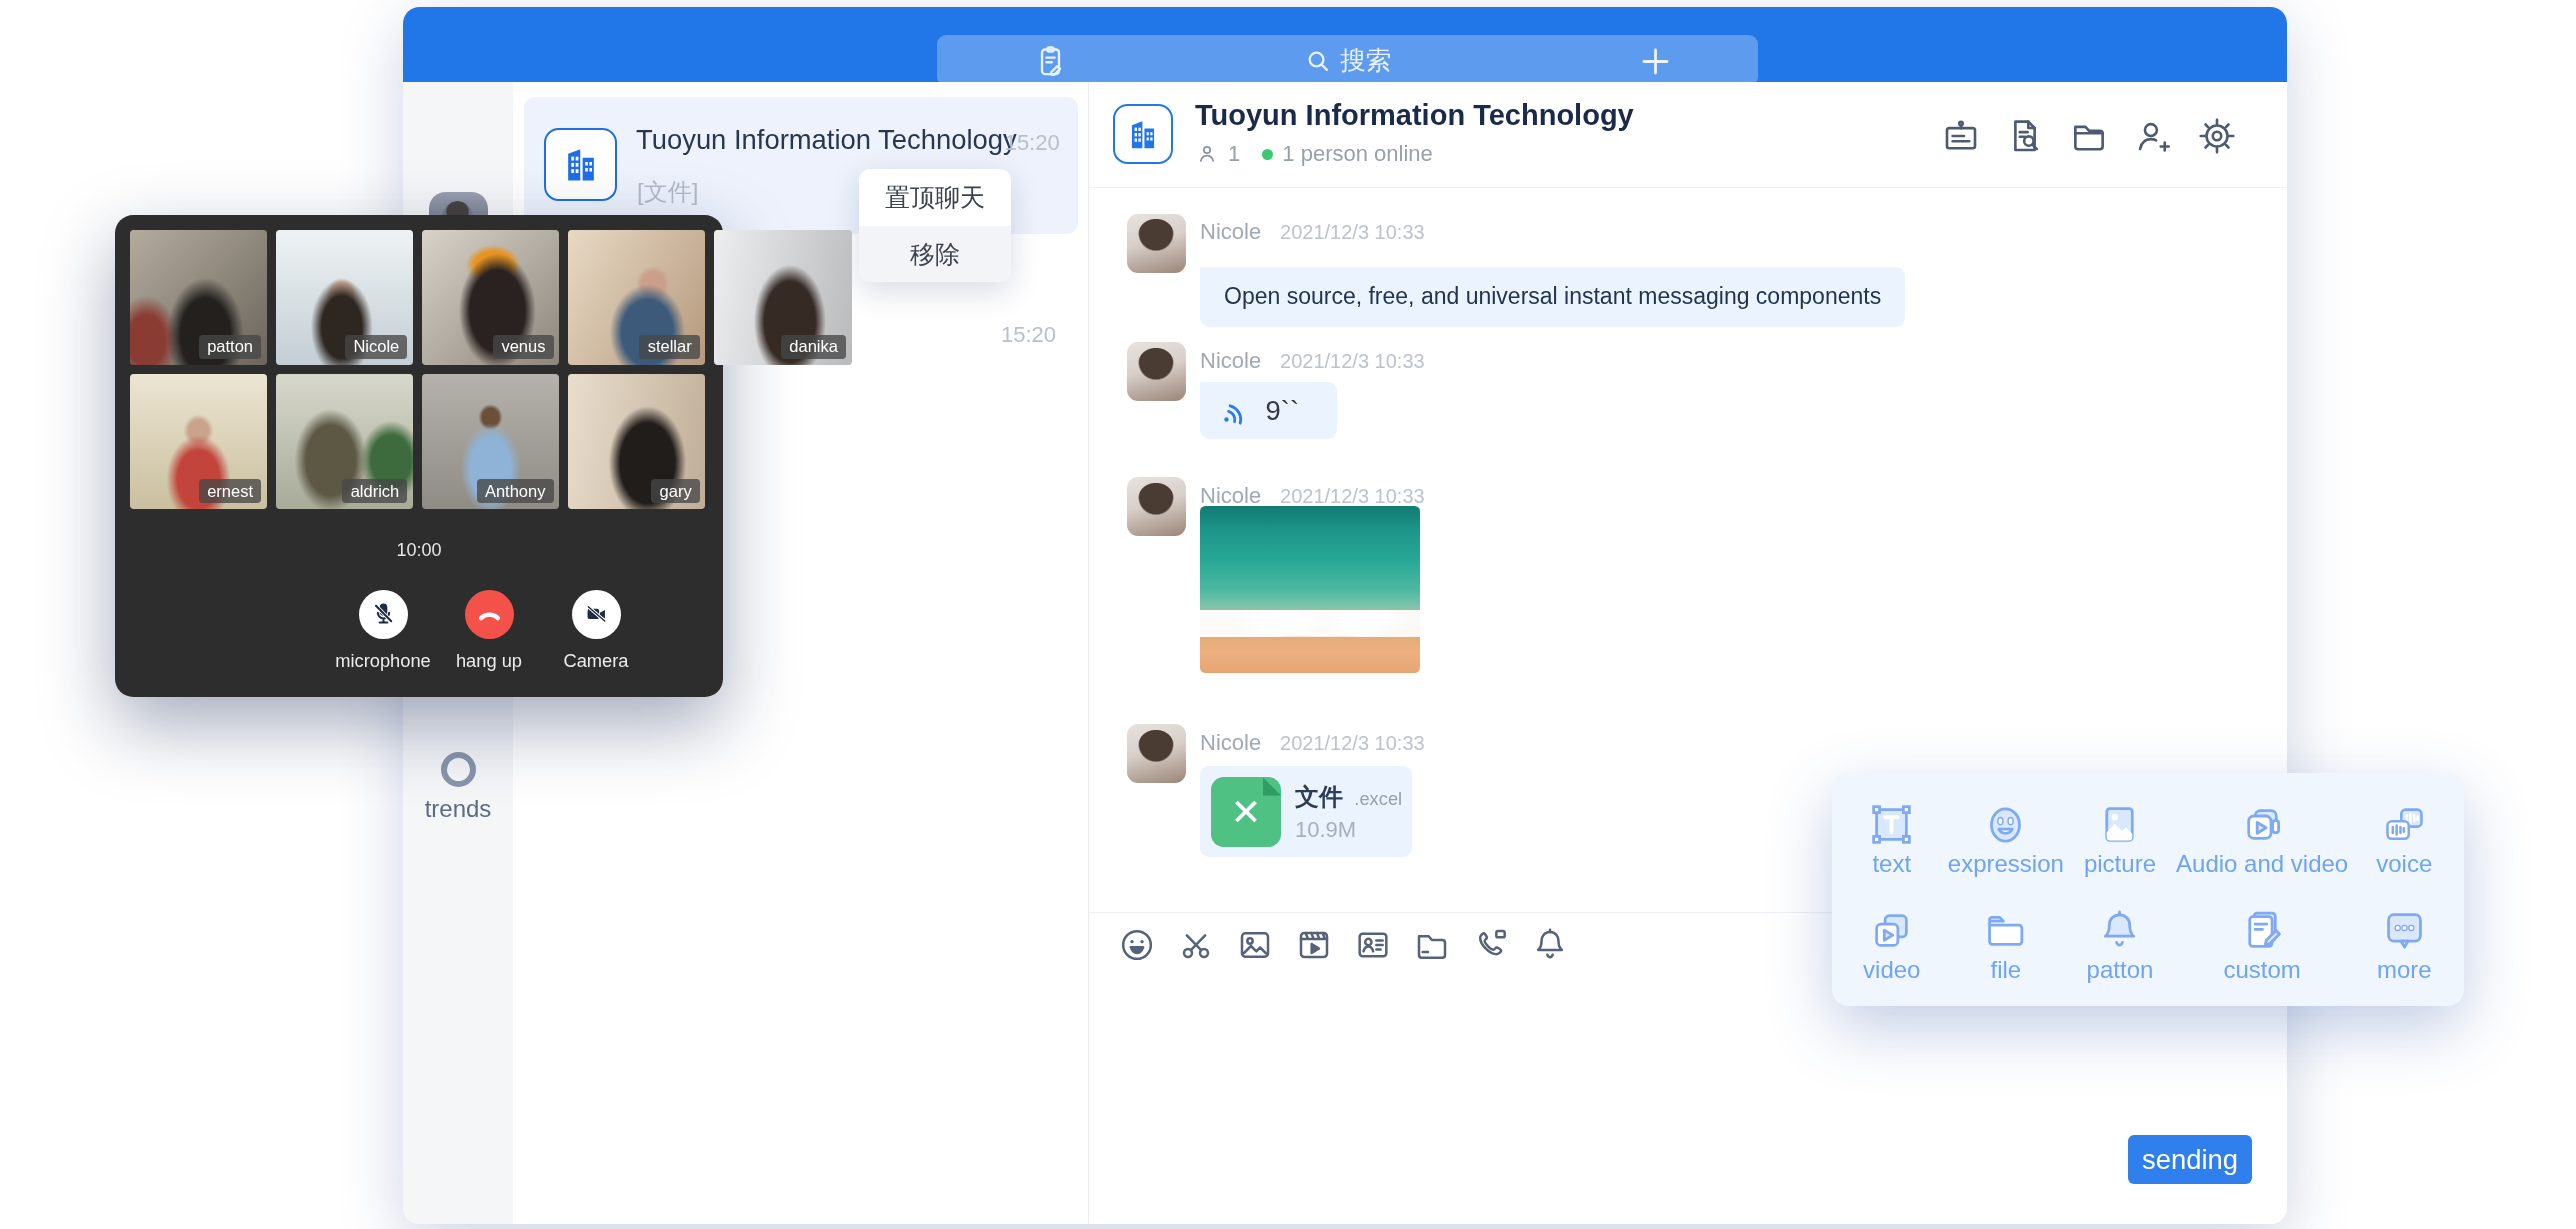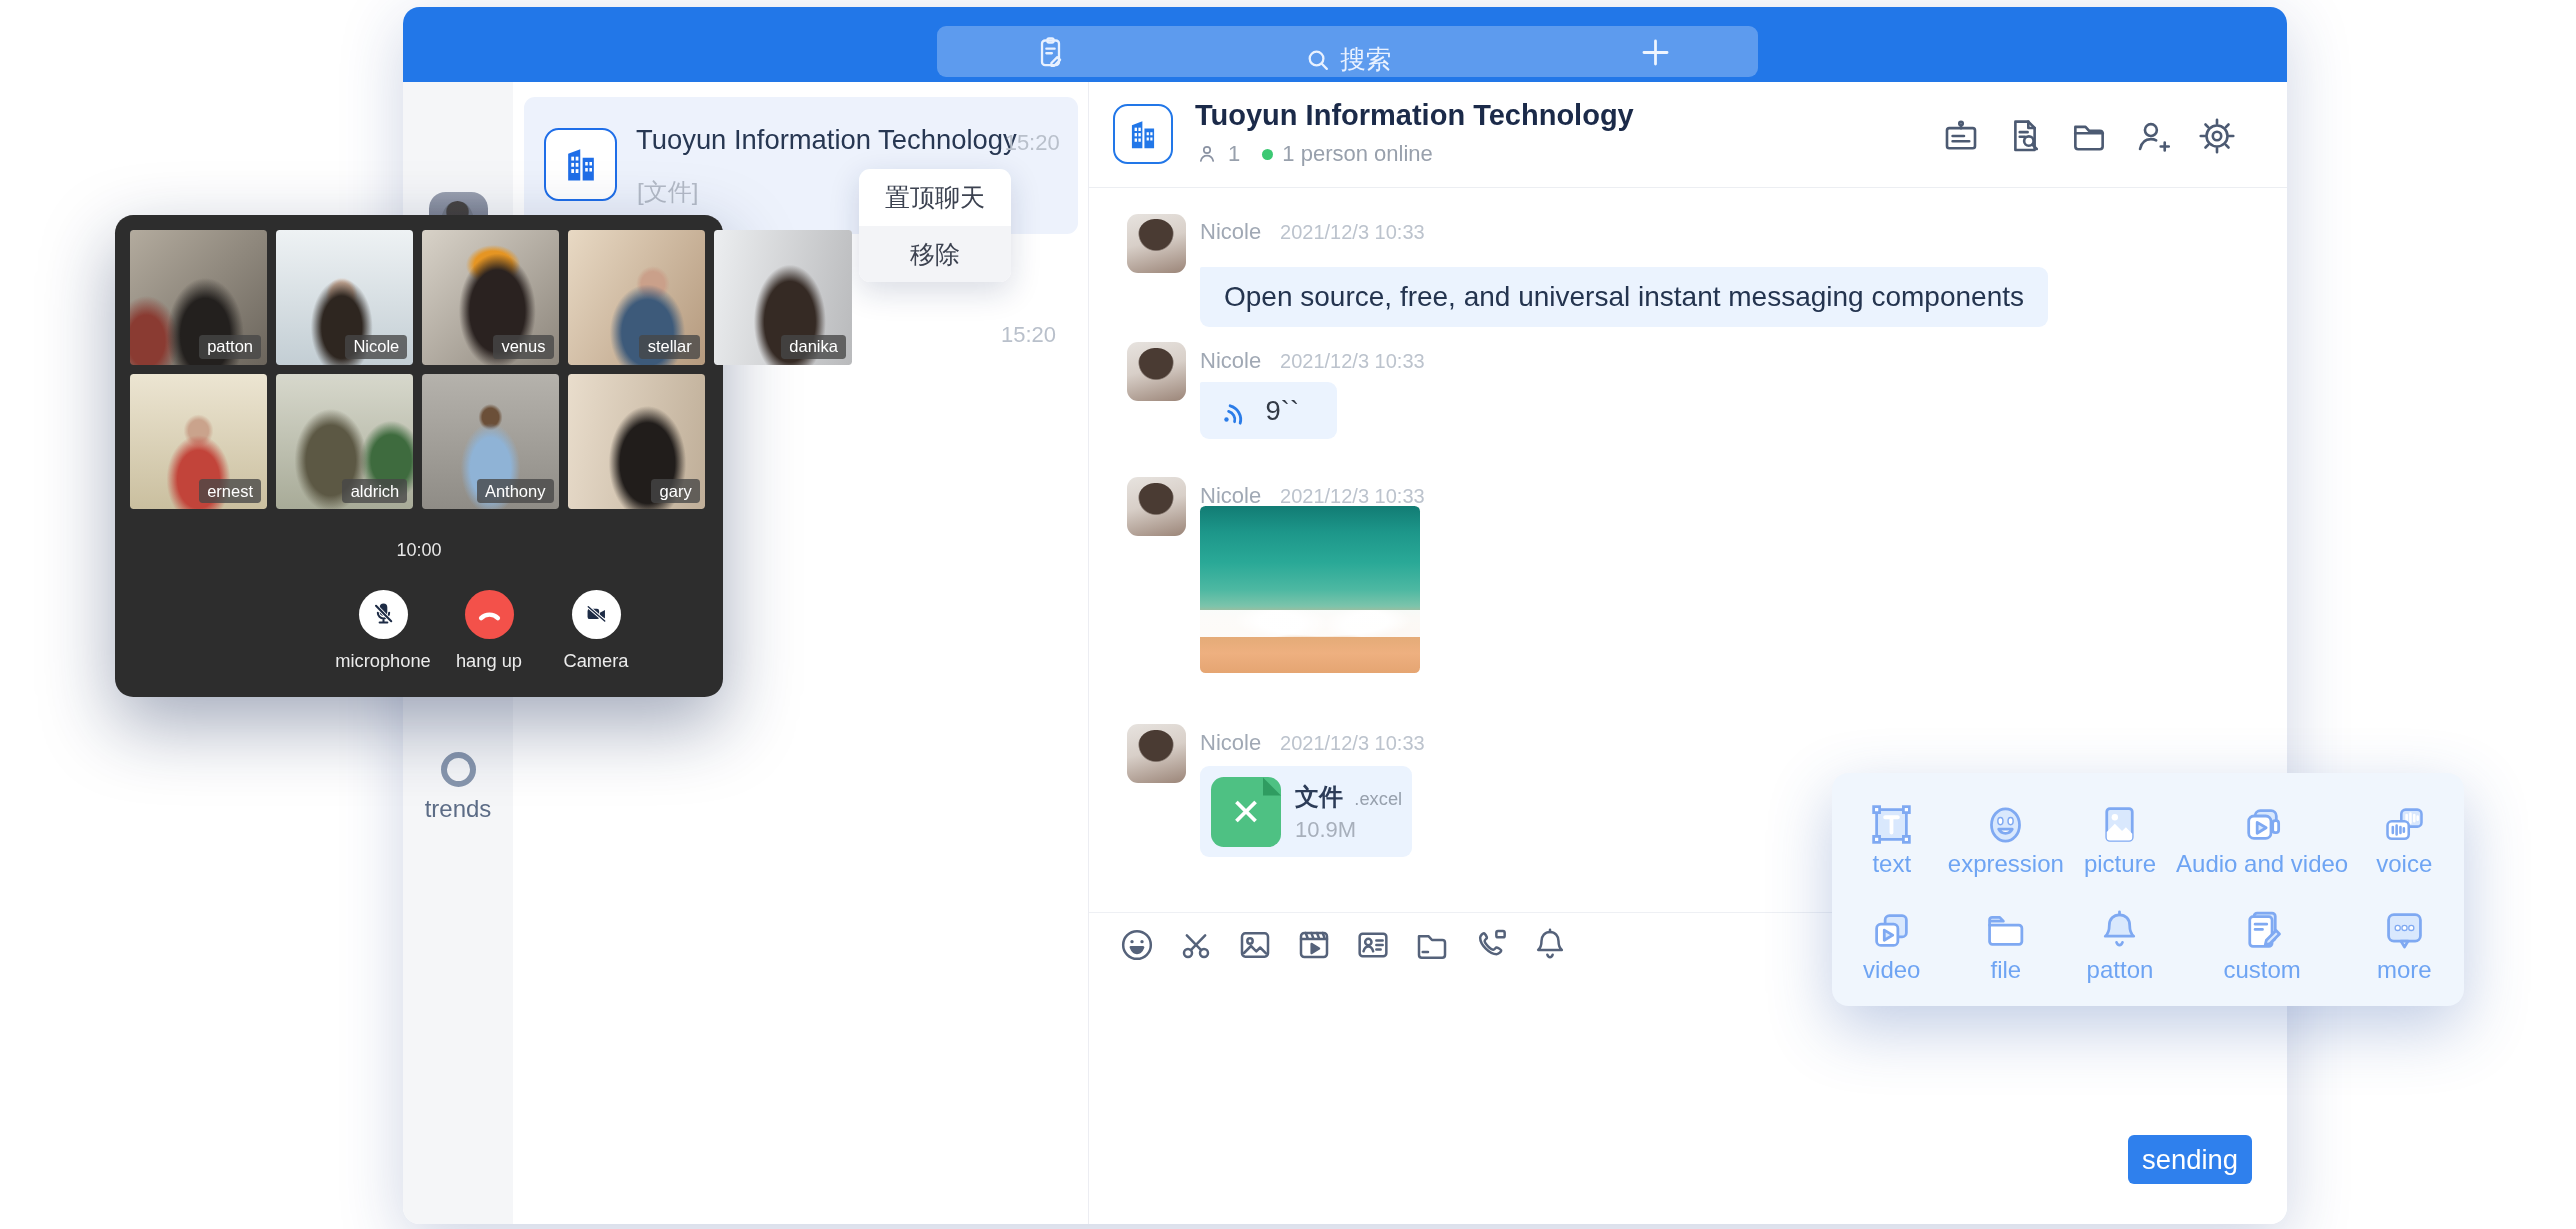--- a/index.html
+++ b/index.html
@@ -7,23 +7,23 @@
               font-family:"Liberation Sans","DejaVu Sans",sans-serif; }
   .abs { position:absolute; }
 
   
   .app { position:absolute; left:403px; top:7.3px; width:1884px; height:1217px;
          background:#fff; border-radius:16.5px; overflow:hidden;
          box-shadow:0 16.5px 64px rgba(30,60,130,.22); }
 
   
   .hdr { position:absolute; left:0; top:0; width:100%; height:75px; background:#2277e8; }
-  .search-bar { position:absolute; left:534px; top:19px; width:821px; height:51px;
+  .search-bar { position:absolute; left:534px; top:28px; width:821px; height:51px;
                 background:rgba(255,255,255,.27); border-radius:9.1px; display:flex;
-                align-items:flex-end; justify-content:center; }
+                align-items:center; justify-content:center; }
   .search-bar .mid { display:flex; align-items:center; gap:9.1px; color:#eaf2ff; font-size:25.6px; }
   .sb-left { position:absolute; left:95px; top:7.3px; }
   .sb-right { position:absolute; right:84px; top:7.3px; }
 
   
   .side { position:absolute; left:0; top:75px; width:110px; bottom:0; background:#f5f6f8; }
   .side .avatar { position:absolute; left:25.6px; top:110px; width:59px; height:59px; border-radius:16.5px;
                   background:linear-gradient(180deg,#9aa0b0 0%,#747a8a 55%,#585e6e 100%); }
   .side .avatar::after { content:""; position:absolute; left:12.8px; top:9.1px; width:33px; height:42px;
                   border-radius:50% 50% 9.1px 9.1px;
@@ -64,21 +64,21 @@
   .msg .av { position:absolute; left:0; top:0; width:59px; height:59px; border-radius:11px;
              background:linear-gradient(165deg,#e7e3df 0%,#d8cfc8 45%,#9b8578 100%); overflow:hidden;}
   .msg .av::after { content:""; position:absolute; left:9.1px; top:5.5px; width:40px; height:48px;
              border-radius:46% 46% 11px 11px;
              background:radial-gradient(circle at 50% 30%,#4a3b33 0 42%,transparent 46%),
                         radial-gradient(circle at 50% 44%,#c9a48c 0 22%,transparent 26%); }
   .msg .who { position:absolute; left:73px; top:5.5px; white-space:nowrap; font-size:22px; color:#a0a8b4; }
   .msg .who .tm { font-size:20px; color:#bcc3cd; margin-left:12.8px; }
   .bubble { position:absolute; left:73px; background:#ebf3fe; border-radius:1.8px 9.1px 9.1px 9.1px;
             display:flex; align-items:center; }
-  .b-text { top:53px; height:60px; padding:0 24px; font-size:28px; color:#24344f; white-space:nowrap; }
+  .b-text { top:53px; height:60px; padding:0 24px; font-size:23px; color:#24344f; white-space:nowrap; }
   .b-voice { top:40px; height:57px; width:137px; padding:0 20px; gap:14.6px; font-size:27.4px; color:#333a46; }
   .b-img { top:29px; width:220px; height:167px; border-radius:5.5px; overflow:hidden; background:
       linear-gradient(180deg,#127c74 0%,#1d978a 16%,#2aa997 34%,#4db8a2 50%,#7cc4ab 60%,#cdb48e 67%,#e2aa76 76%,#eeb080 88%,#e5a572 100%); }
   .b-img .foam { position:absolute; left:-10%; top:62%; width:120%; height:16%;
       background:radial-gradient(50% 110% at 20% 50%,rgba(255,255,255,.95) 0 55%,transparent 75%),
                  radial-gradient(45% 100% at 55% 40%,rgba(255,255,255,.95) 0 55%,transparent 75%),
                  radial-gradient(40% 110% at 85% 55%,rgba(255,255,255,.92) 0 55%,transparent 75%); }
   .b-file { top:42px; width:212px; height:91px; border-radius:9.1px; }
   .ficon { position:absolute; left:11px; top:11px; width:70px; height:70px; border-radius:12.8px;
            background:#4ec183; display:flex; align-items:center; justify-content:center; overflow:hidden;}

